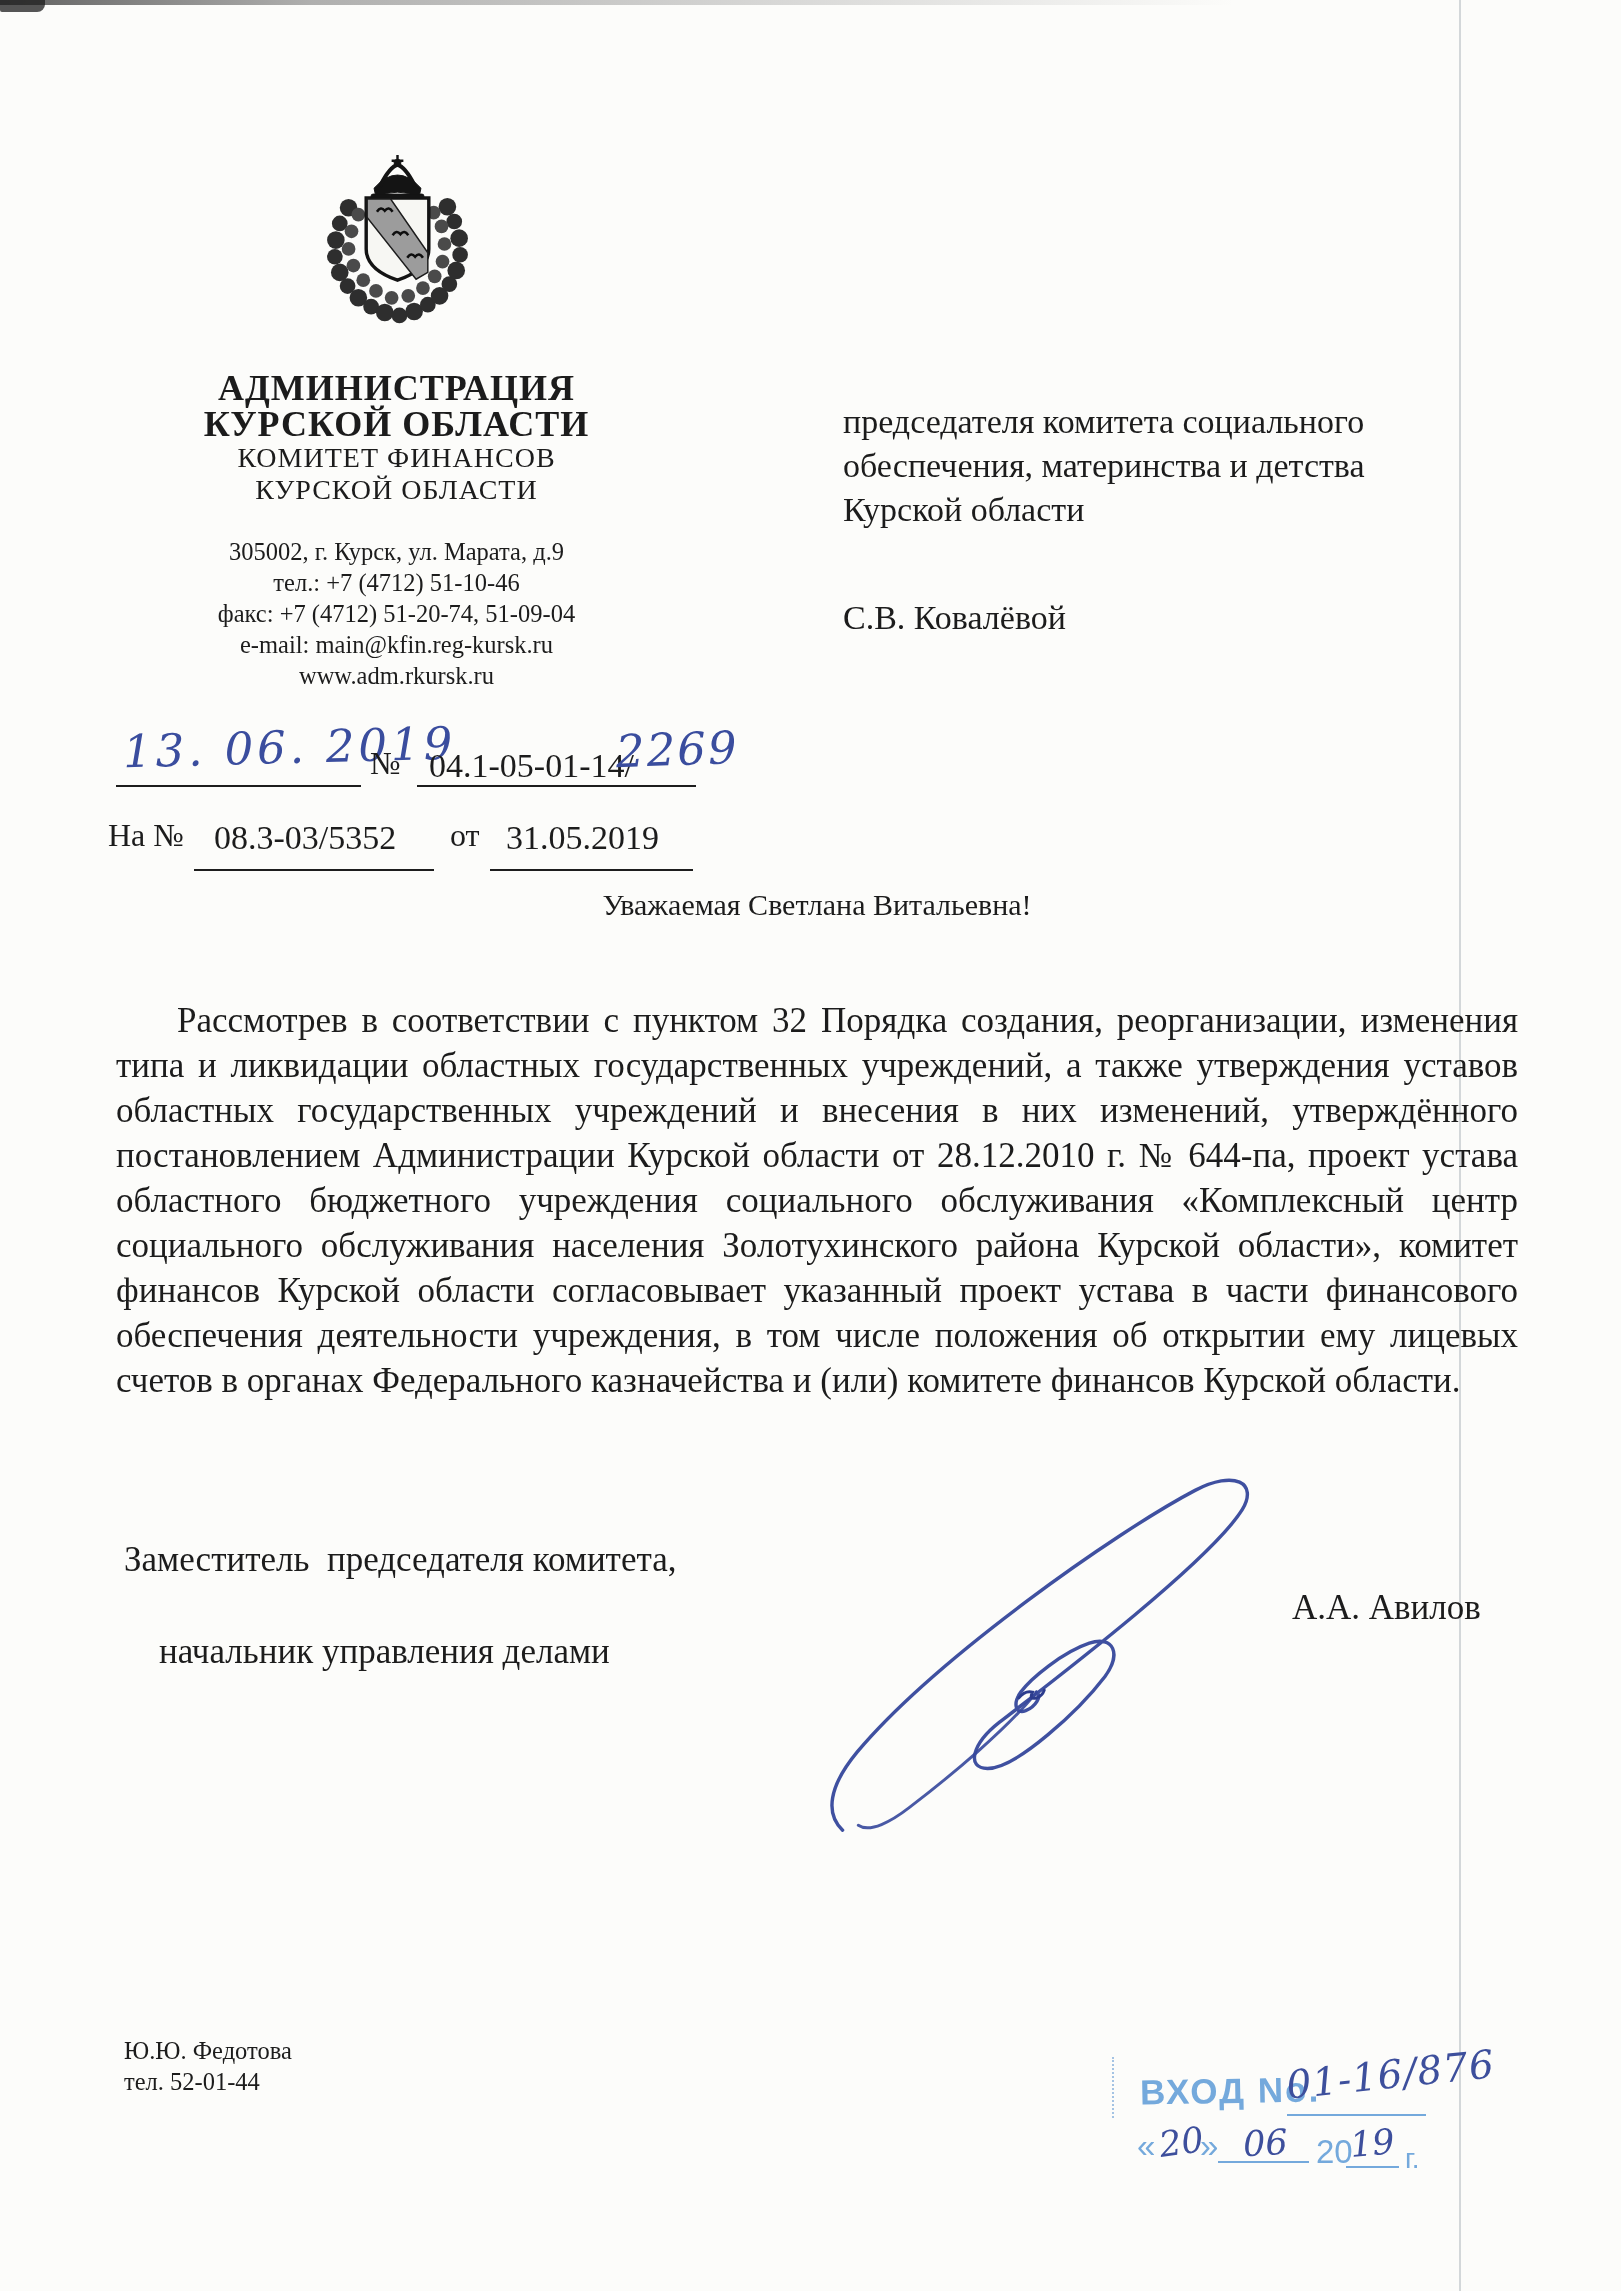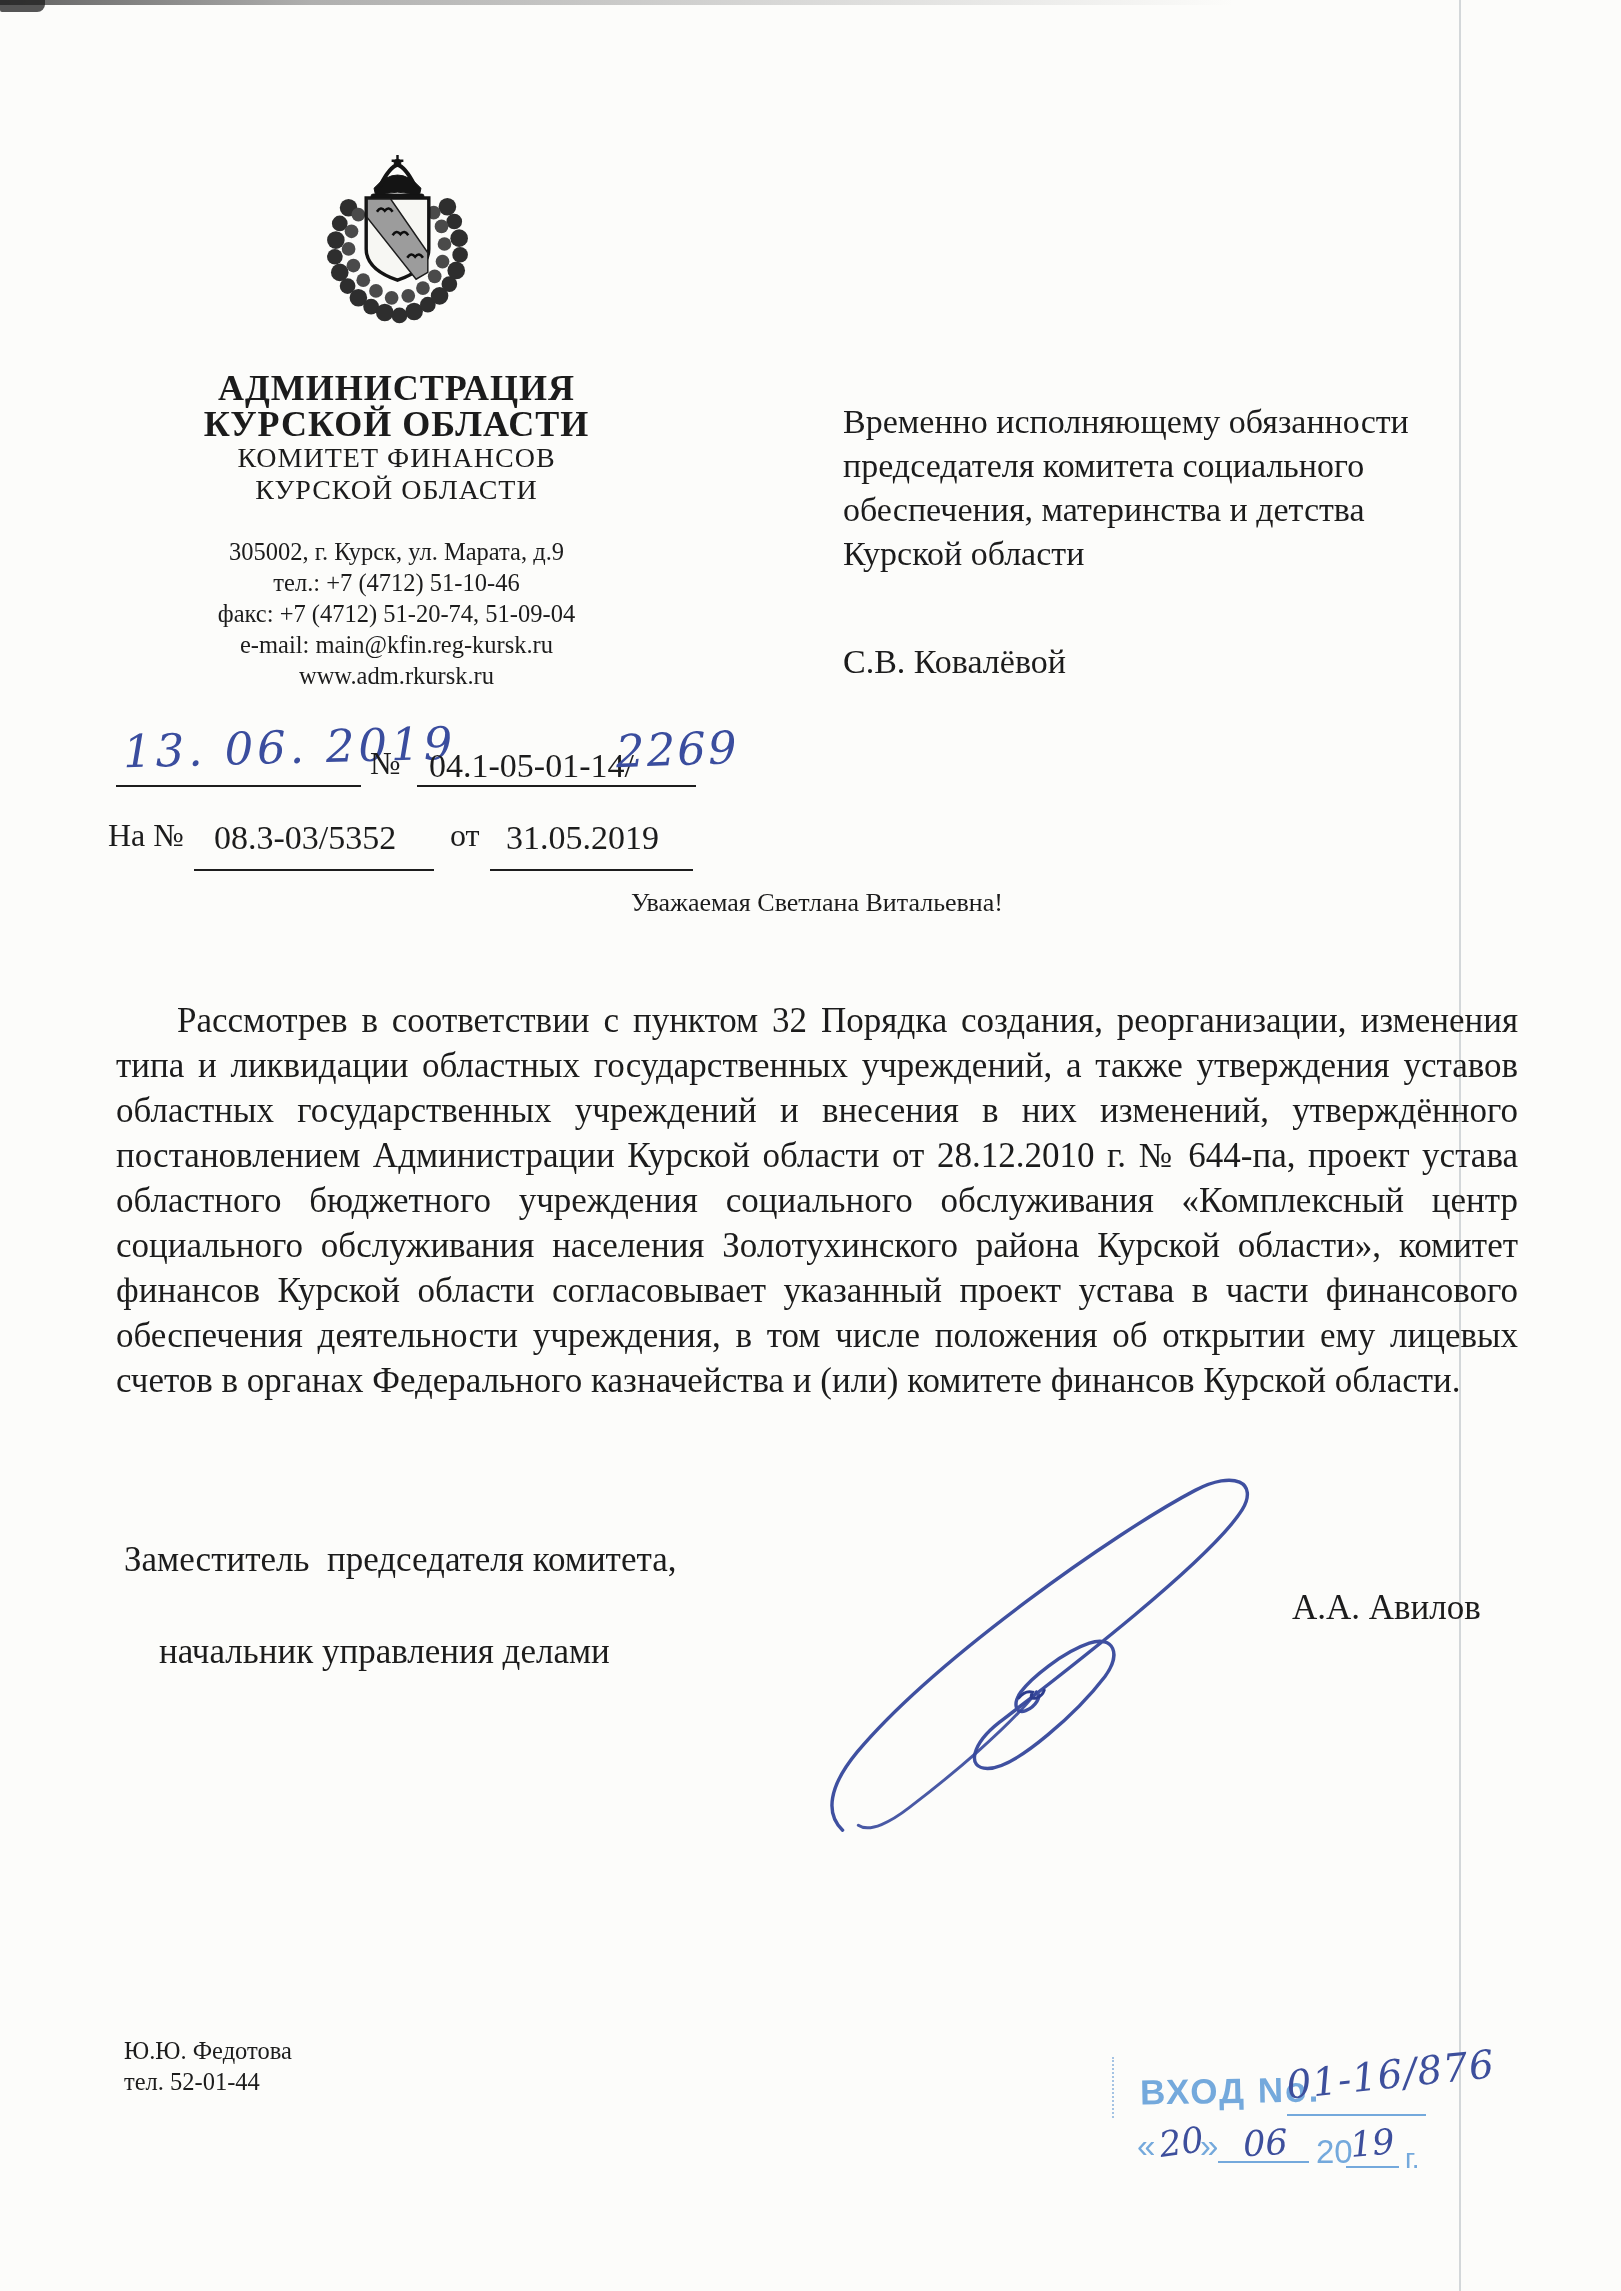--- a/index.html
+++ b/index.html
@@ -31,21 +31,21 @@
   .ul-number{left:417px;top:785px;width:279px;}
   .ref-number{left:429px;top:747px;font-size:34px;}
   .hw-number{left:616px;top:723px;font-size:45px;letter-spacing:2px;transform:rotate(-2deg);}
   .reply-label{left:108px;top:817px;font-size:32px;}
   .ul-reply-no{left:194px;top:869px;width:240px;}
   .reply-no{left:214px;top:819px;font-size:34px;}
   .from-label{left:450px;top:817px;font-size:32px;}
   .ul-reply-date{left:490px;top:869px;width:203px;}
   .reply-date{left:506px;top:819px;font-size:34px;}
   
-  .salutation{left:116px;top:888px;width:1402px;text-align:center;font-size:26px;}
+  .salutation{left:116px;top:888px;width:1402px;text-align:center;font-size:30px;}
   .body-text{left:116px;top:963px;width:1402px;font-size:35px;line-height:45px;
     text-align:justify;text-indent:61px;}
   .sign-position{left:124px;top:1537px;font-size:35px;line-height:46px;white-space:pre-wrap;}
   .sign-name{left:1292px;top:1588px;font-size:35px;}
   .sig-svg{left:823px;top:1453px;}
   .executor{left:124px;top:2035px;font-size:24.5px;line-height:31px;}
   
   .stamp{left:1108px;top:2049px;width:402px;height:137px;}
   .stamp .abs{position:absolute;}
   .st-print{color:#74a9dc;font-family:"Liberation Sans",sans-serif;}
@@ -135,21 +135,20 @@
     <div class="lh-contacts">
       <div>305002, г. Курск, ул. Марата, д.9</div>
       <div>тел.: +7 (4712) 51-10-46</div>
       <div>факс: +7 (4712) 51-20-74, 51-09-04</div>
       <div>e-mail: main@kfin.reg-kursk.ru</div>
       <div>www.adm.rkursk.ru</div>
     </div>
   </div>
 
   <div class="abs recipient">
-    <div>Временно исполняющему обязанности</div>
     <div>председателя комитета социального</div>
     <div>обеспечения, материнства и детства</div>
     <div>Курской области</div>
     <div class="recipient-name">С.В. Ковалёвой</div>
   </div>
 
   <div class="abs hw hw-date">13. 06. 2019</div>
   <div class="abs uline ul-date"></div>
   <div class="abs no-label">№</div>
   <div class="abs uline ul-number"></div>

